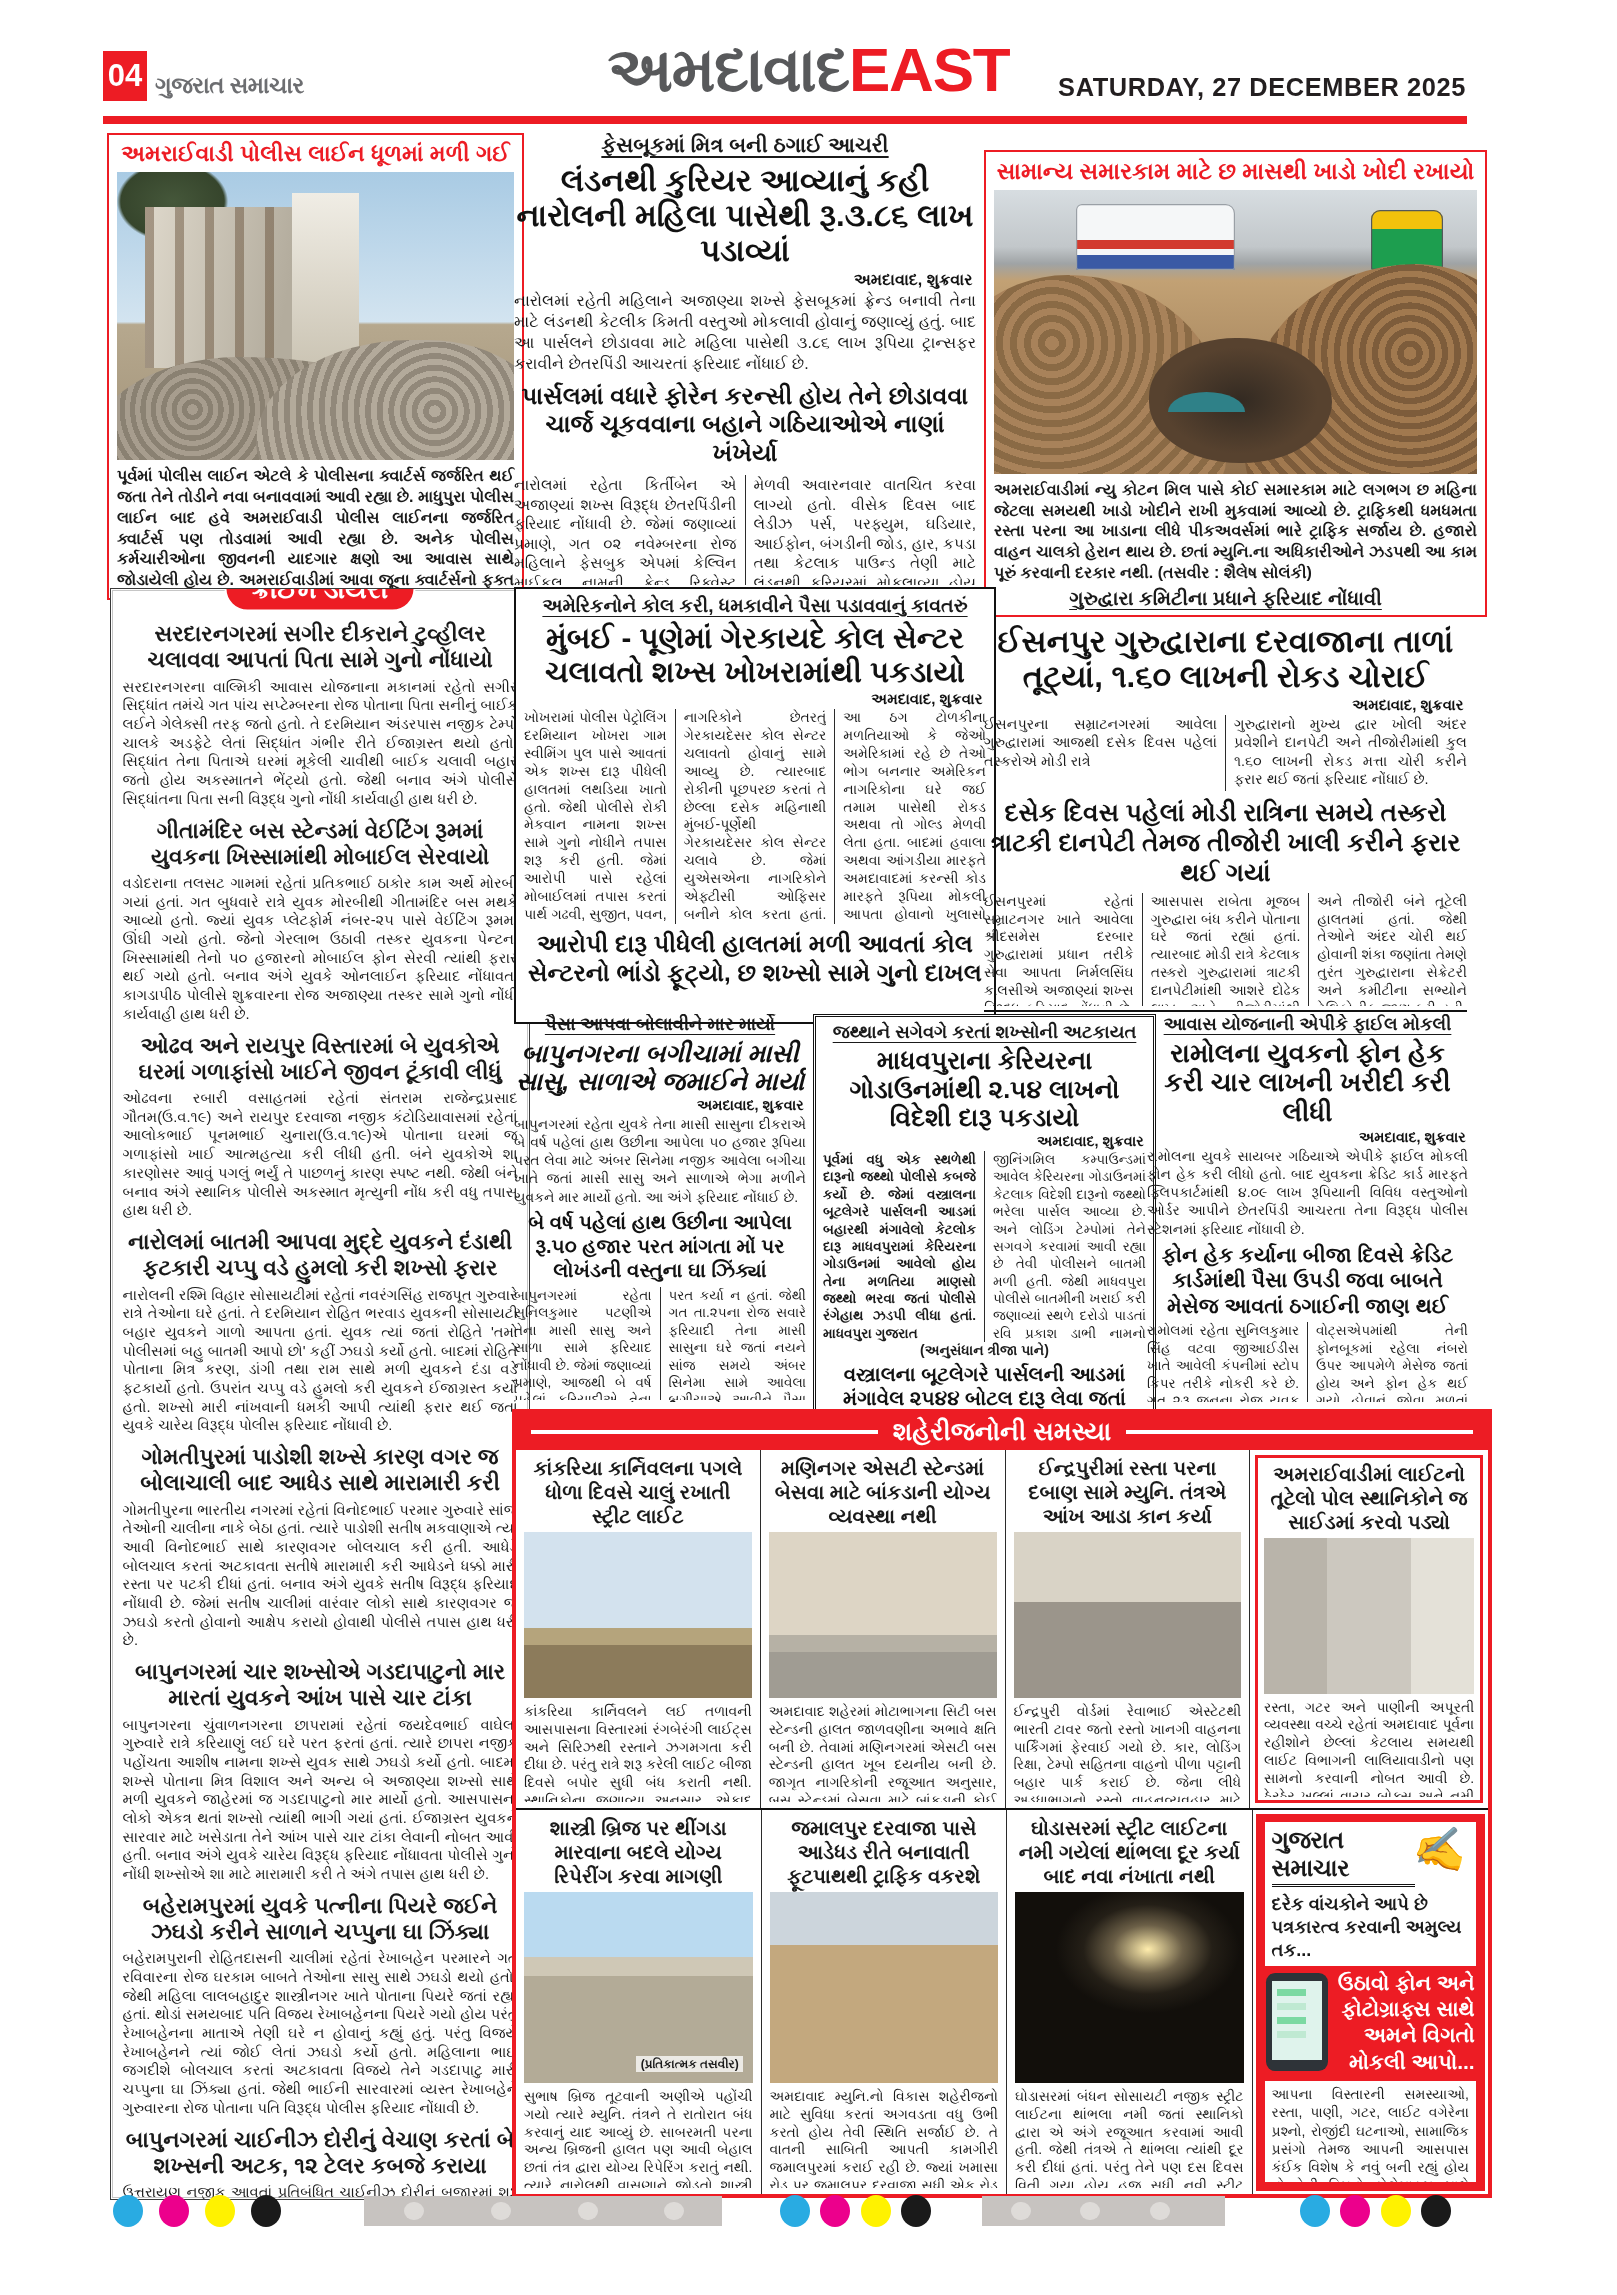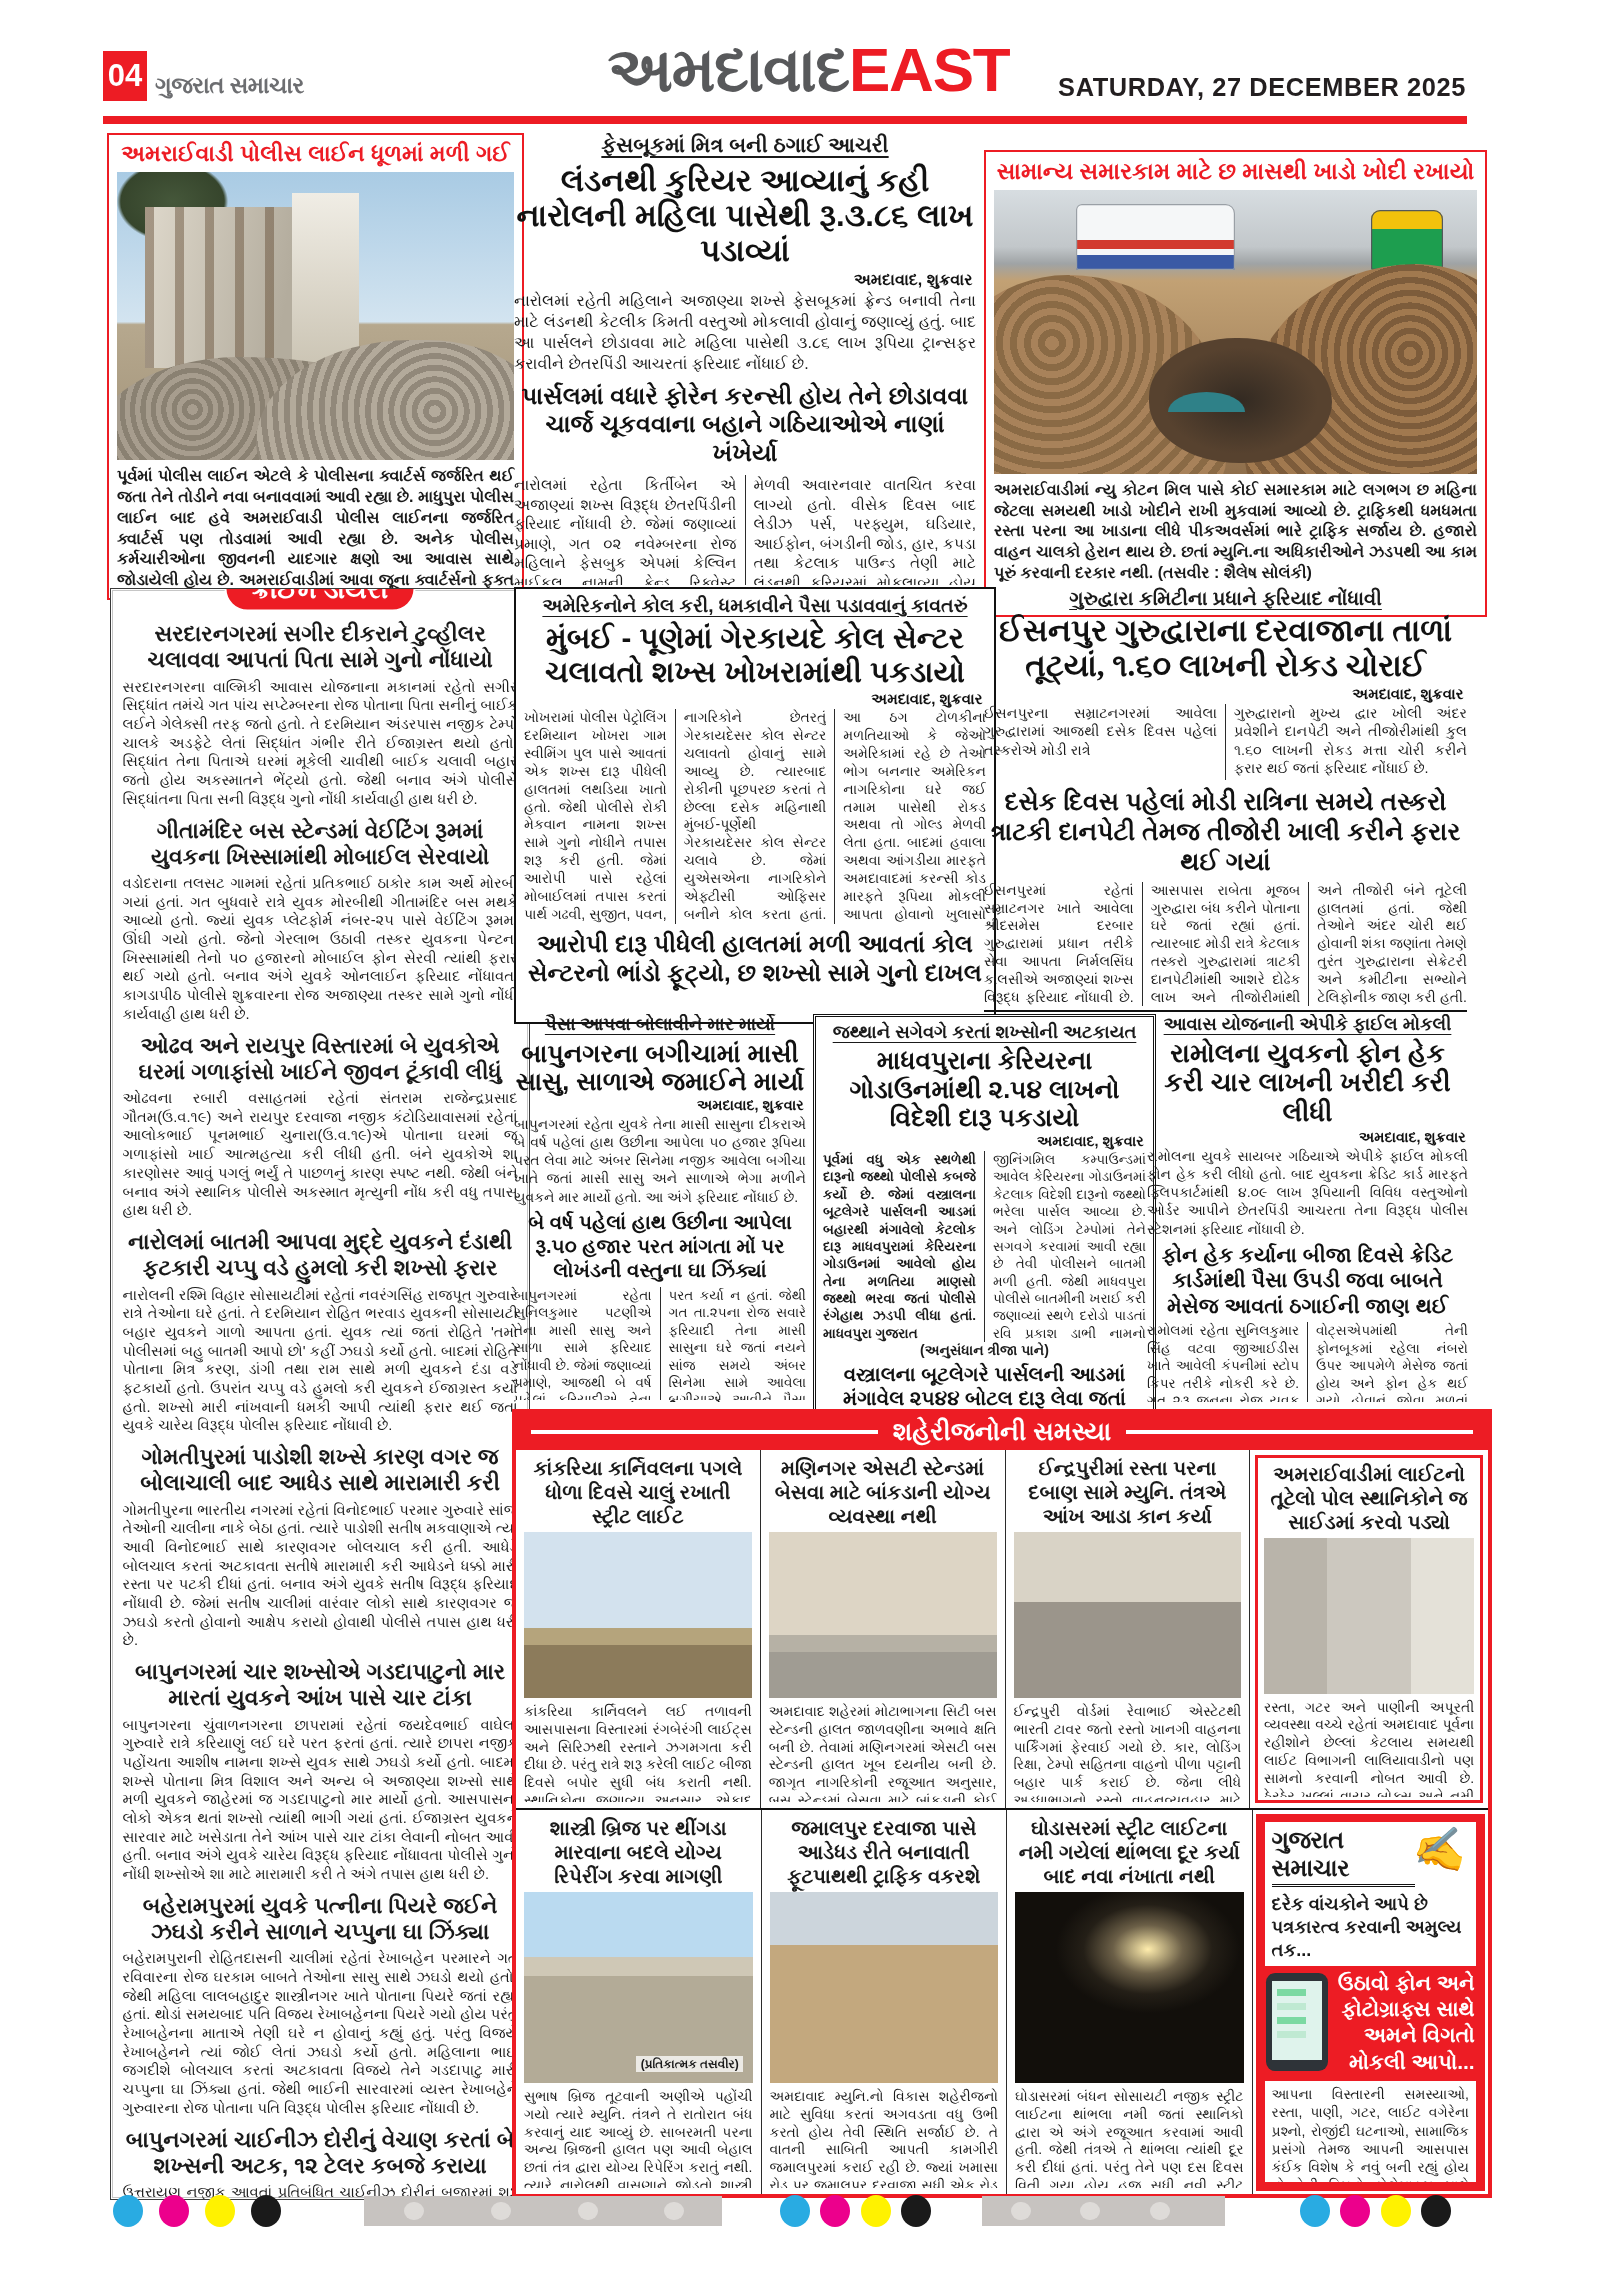--- a/index.html
+++ b/index.html
@@ -208,38 +208,38 @@
     <div class="cols" style="height:215px;">
       <div class="col" style="font-size:14px;">ખોખરામાં પોલીસ પેટ્રોલિંગ દરમિયાન ખોખરા ગામ સ્વીમિંગ પુલ પાસે આવતાં એક શખ્સ દારૂ પીધેલી હાલતમાં લથડિયા ખાતો હતો. જેથી પોલીસે રોકી મેકવાન નામના શખ્સ સામે ગુનો નોધીને તપાસ શરૂ કરી હતી. જેમાં આરોપી પાસે રહેલાં મોબાઈલમાં તપાસ કરતાં પાર્થ ગઢવી, સુજીત, પવન, લુકા અને ભુરા આહિર સાથે મળીને આરોપી અમેરિકન</div>
       <div class="col" style="font-size:14px;">નાગરિકોને છેતરતું ગેરકાયદેસર કોલ સેન્ટર ચલાવતો હોવાનું સામે આવ્યુ છે. ત્યારબાદ રોકીની પૂછપરછ કરતાં તે છેલ્લા દસેક મહિનાથી મુંબઈ-પૂર્ણેથી ગેરકાયદેસર કોલ સેન્ટર ચલાવે છે. જેમાં યુએસએના નાગરિકોને એફ્ટીસી ઓફિસર બનીને કોલ કરતા હતાં. અને તેઓના પાર્સલ કે કુરિયરમાં ગેરકાયદેસર વસ્તુઓ છે તેવું કહીને ધમકાવીને 'અમારા ઓફિસર તમારા ઘરે આવે ત્યારે તેને કેસ અથવા ગોલ્ડ આપી દેજો' તેવું જણાવતાં હતાં. ત્યારબાદ</div>
       <div class="col" style="font-size:14px;">આ ઠગ ટોળકીના મળતિયાઓ કે જેઓ અમેરિકામાં રહે છે તેઓ ભોગ બનનાર અમેરિકન નાગરિકોના ઘરે જઈ તમામ પાસેથી રોકડ અથવા તો ગોલ્ડ મેળવી લેતા હતા. બાદમાં હવાલા અથવા આંગડીયા મારફતે અમદાવાદમાં કરન્સી કોડ મારફતે રૂપિયા મોકલી આપતા હોવાનો ખુલાસો થયો છે. ખોખરા પોલીસે ગેરકાયદેસર કોલ સેન્ટર ચલાવતા છ લોકો સામે ગુનો નોધી આગળની તપાસ હાથ ધરી છે.</div>
     </div>
     <div class="subhead" style="font-size:24px;margin-top:5.8px;">આરોપી દારૂ પીધેલી હાલતમાં મળી આવતાં કોલ સેન્ટરનો ભાંડો ફૂટ્યો, છ શખ્સો સામે ગુનો દાખલ</div>
   </div>
 
   <div class="art" style="left:984px;top:587px;width:483px;height:419px;">
     <div class="kicker" style="font-size:19.6px;">ગુરુદ્વારા કમિટીના પ્રધાને ફરિયાદ નોંધાવી</div>
-    <div class="headline" style="font-size:31px;margin-top:3px;font-family:Liberation Serif, serif;">ઈસનપુર ગુરુદ્વારાના દરવાજાના તાળાં તૂટ્યાં, ૧.૬૦ લાખની રોકડ ચોરાઈ</div>
+    <div class="headline" style="font-size:31px;margin-top:14px;">ઈસનપુર ગુરુદ્વારાના દરવાજાના તાળાં તૂટ્યાં, ૧.૬૦ લાખની રોકડ ચોરાઈ</div>
     <div class="dateline" style="font-size:15px;margin:1.2px 3.5px;">અમદાવાદ, શુક્રવાર</div>
     <div class="cols" style="height:76px;">
       <div class="col" style="font-size:14.4px;">ઈસનપુરના સમ્રાટનગરમાં આવેલા ગુરુદ્વારામાં આજથી દસેક દિવસ પહેલાં તસ્કરોએ મોડી રાત્રે</div>
       <div class="col" style="font-size:14.4px;">ગુરુદ્વારાનો મુખ્ય દ્વાર ખોલી અંદર પ્રવેશીને દાનપેટી અને તીજોરીમાંથી કુલ ૧.૬૦ લાખની રોકડ મત્તા ચોરી કરીને ફરાર થઈ જતાં ફરિયાદ નોંધાઈ છે.</div>
     </div>
     <div class="subhead" style="font-size:25px;margin:5.8px 0;">દસેક દિવસ પહેલાં મોડી રાત્રિના સમયે તસ્કરો ત્રાટકી દાનપેટી તેમજ તીજોરી ખાલી કરીને ફરાર થઈ ગયાં</div>
     <div class="cols" style="height:155px;">
       <div class="col" style="font-size:14px;">ઈસનપુરમાં રહેતાં સમ્રાટનગર ખાતે આવેલા શ્રીદસમેસ દરબાર ગુરુદ્વારામાં પ્રધાન તરીકે સેવા આપતા નિર્મલસિંઘ કાલસીએ અજાણ્યાં શખ્સ વિરૂદ્ધ ફરિયાદ નોંધાવી છે. જેમાં જણાવ્યાં પ્રમાણે, ગત તા.૧૫ના રોજ ફરિયાદી તેના કામ અર્થે ગાંધીધામ ખાતે ગયાં હોય તે દરમિયાન ગુરુદ્વારાના સેવક ઉધ્ધમસિંઘએ રાત્રીના નવેક વાગ્યા</div>
       <div class="col" style="font-size:14px;">આસપાસ રાબેતા મૂજબ ગુરુદ્વારા બંધ કરીને પોતાના ઘરે જતાં રહ્યાં હતાં. ત્યારબાદ મોડી રાત્રે કેટલાક તસ્કરો ગુરુદ્વારામાં ત્રાટકી દાનપેટીમાંથી આશરે દોઢેક લાખ અને તીજોરીમાંથી દસ હજાર મળીને ૧.૬૦ લાખની રોકડ મત્તા ચોરીને ફરાર થઈ ગયાં હતા. જેના બીજા દિવસે સવારે લખવીરસિંહ નામના સેવકે ગુરુદ્વારા ખોલીને જોતાં ગુરુદ્વારાનો દ્વાર</div>
       <div class="col" style="font-size:14px;">અને તીજોરી બંને તૂટેલી હાલતમાં હતાં. જેથી તેઓને અંદર ચોરી થઈ હોવાની શંકા જણાંતા તેમણે તુરંત ગુરુદ્વારાના સેક્રેટરી અને કમીટીના સભ્યોને ટેલિફોનીક જાણ કરી હતી. બાદ નિર્મલસિંઘ તેમના કામ પરથી અમદાવાદ પરત આવી કમીટીના સભ્યો સાથે વાત કરી નારોલ પોલીસ સ્ટેશનમાં ફરિયાદ નોંધાવી છે.</div>
     </div>
   </div>
   <div class="hrule" style="left:984px;top:1010px;width:483px;"></div>
 
   <div class="art" style="left:514px;top:1014px;width:292px;height:388px;">
     <div class="kicker" style="font-size:18px;">પૈસા આપવા બોલાવીને માર માર્યો</div>
-    <div class="headline" style="font-size:25px;margin-top:3.5px;">બાપુનગરના બગીચામાં માસી સાસુ, સાળાએ જમાઈને માર્યા</div>
+    <div class="headline" style="font-size:25px;margin-top:3.5px;font-style:italic;">બાપુનગરના બગીચામાં માસી સાસુ, સાળાએ જમાઈને માર્યા</div>
     <div class="dateline" style="font-size:14.4px;margin:1.2px 2.3px;">અમદાવાદ, શુક્રવાર</div>
     <div class="lead" style="font-size:14px;">બાપુનગરમાં રહેતા યુવકે તેના માસી સાસુના દીકરાએ બે વર્ષ પહેલાં હાથ ઉછીના આપેલા ૫૦ હજાર રૂપિયા પરત લેવા માટે અંબર સિનેમા નજીક આવેલા બગીચા ખાતે જતાં માસી સાસુ અને સાળાએ ભેગા મળીને યુવકને માર માર્યો હતો. આ અંગે ફરિયાદ નોંધાઈ છે.</div>
     <div class="subhead" style="font-size:20px;margin:4.6px 0;">બે વર્ષ પહેલાં હાથ ઉછીના આપેલા રૂ.૫૦ હજાર પરત માંગતા મોં પર લોખંડની વસ્તુના ઘા ઝિંક્યાં</div>
     <div class="cols" style="height:113px;">
       <div class="col" style="font-size:13.6px;">બાપુનગરમાં રહેતા સુનિલકુમાર પટણીએ તેના માસી સાસુ અને સાળા સામે ફરિયાદ નોંધાવી છે. જેમાં જણાવ્યાં પ્રમાણે, આજથી બે વર્ષ પહેલાં ફરિયાદીએ તેના માસી સાસુ મીનાબેનના દીકરા નયન પટણીને હાથ ઉછીના રૂ.૫૦ હજાર આપ્યાં હતાં. પરંતુ પરત કરવાનો વાયદો વિતી ગયાં બાદ પણ તેમણે પૈસા</div>
       <div class="col" style="font-size:13.6px;">પરત કર્યા ન હતાં. જેથી ગત તા.૨૫ના રોજ સવારે ફરિયાદી તેના માસી સાસુના ઘરે જતાં નયને સાંજ સમયે અંબર સિનેમા સામે આવેલા બગીચાએ આવીને પૈસા લઈ જવાની વાત કરી હતી. સાંજ સમયે ફરિયાદી બગીચા ખાતે જતાં ત્યાં તેના</div>
     </div>
     <div class="cont" style="font-size:14.4px;">(અનુસંધાન બીજા પાને)</div>
   </div>
 

